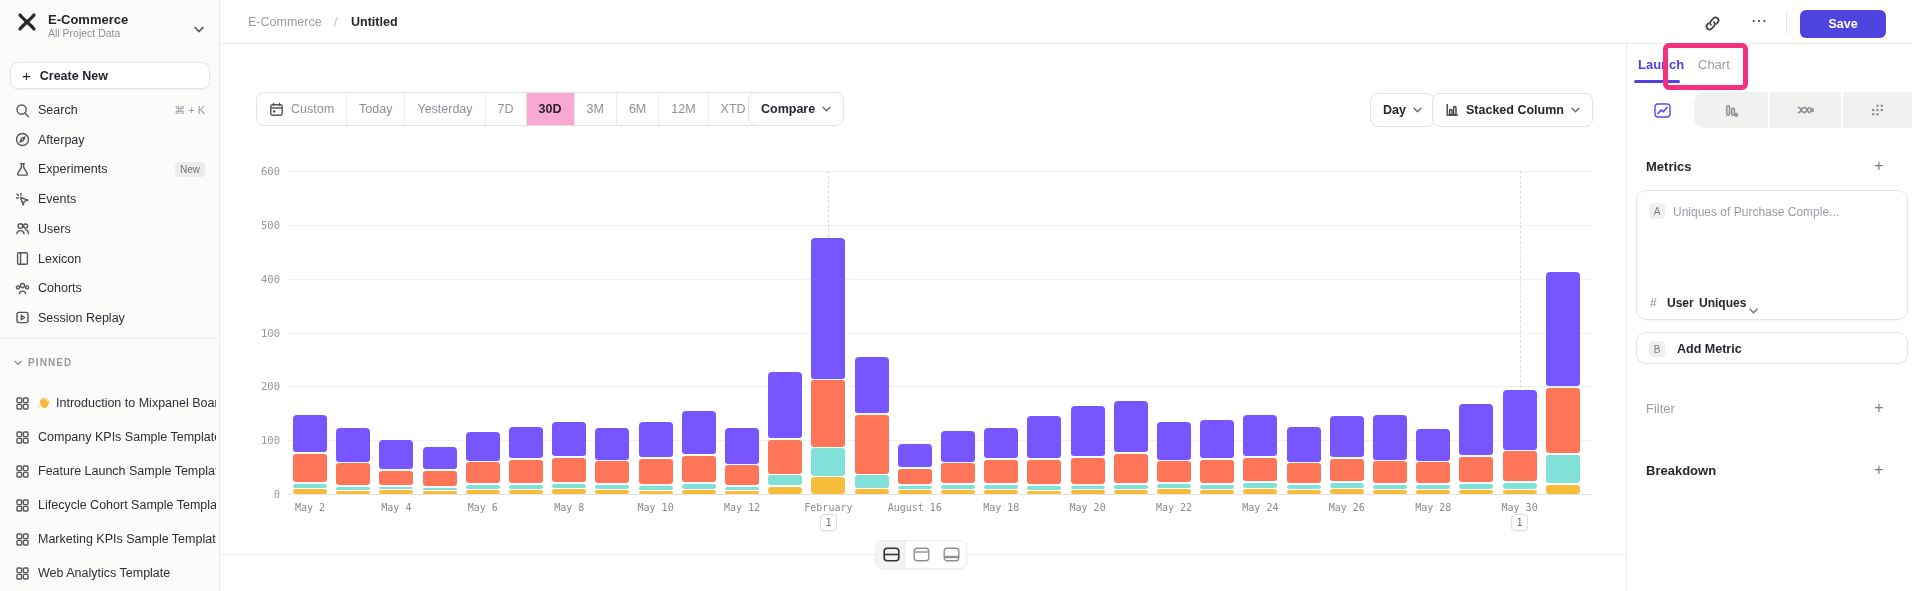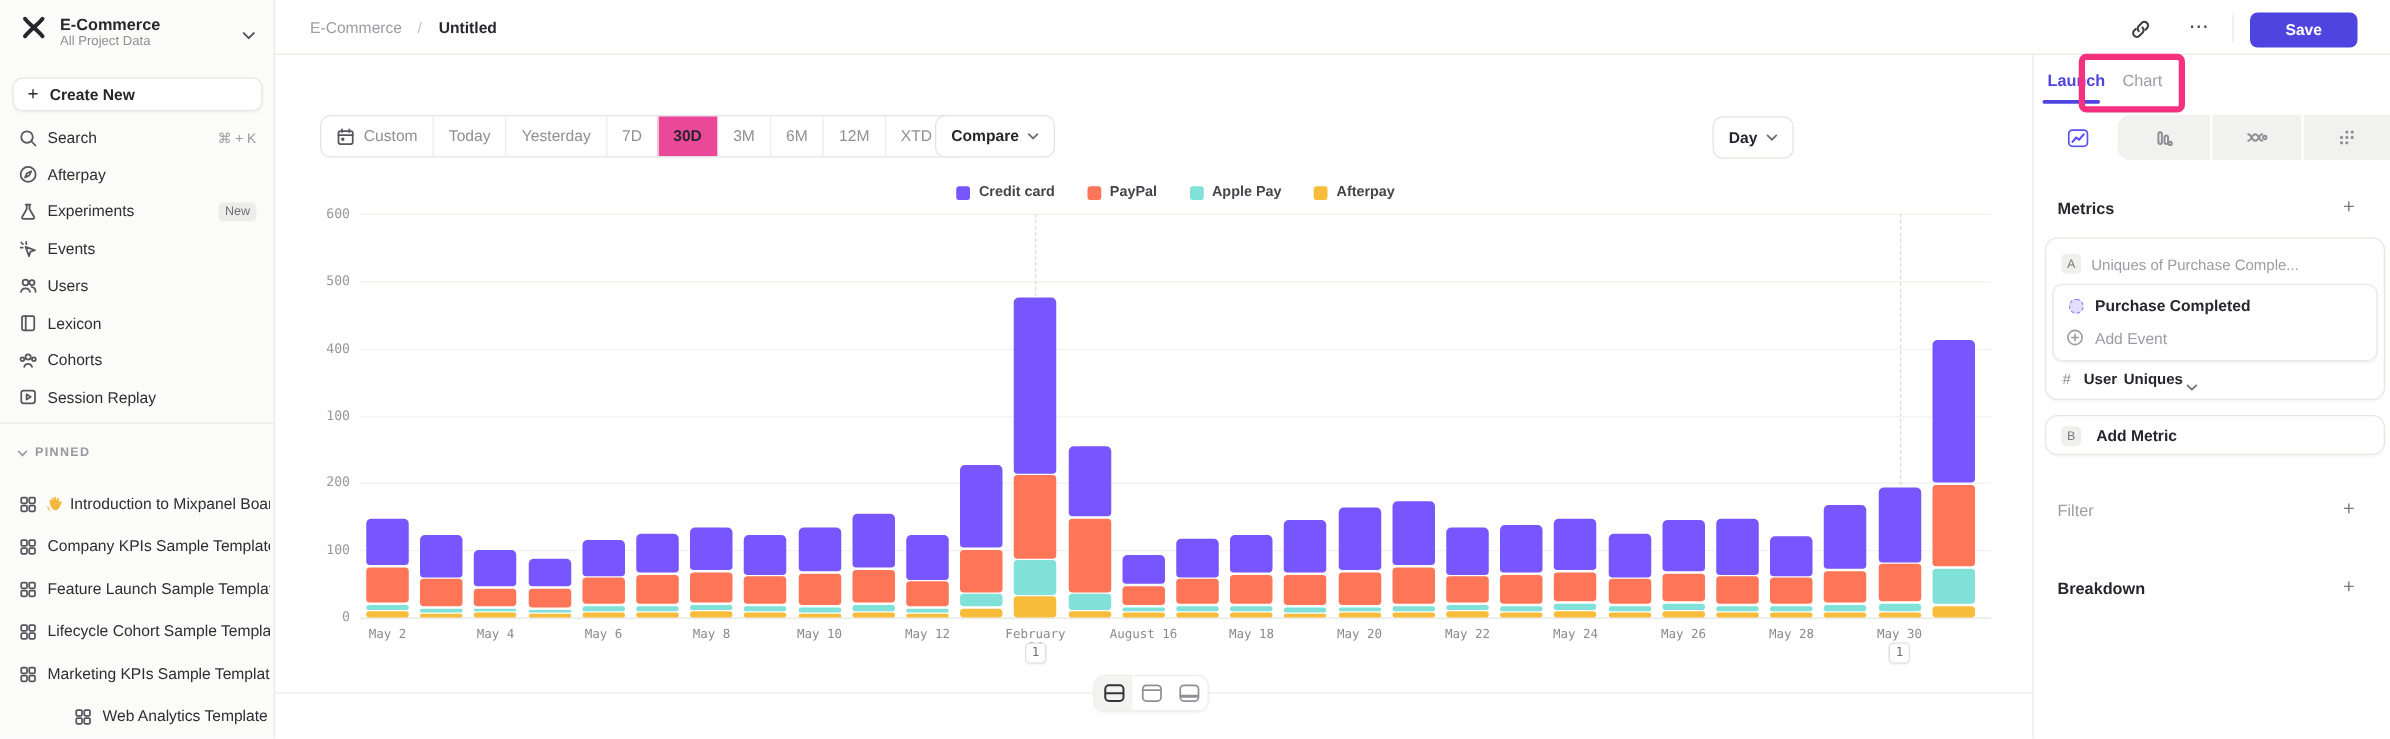--- a/index.html
+++ b/index.html
@@ -31,21 +31,21 @@
   
   .topbar-border{position:absolute;left:220px;top:43px;width:1692px;height:1px;background:#E9E9E7}
   .crumb{position:absolute;top:15px;font-size:12.5px;white-space:nowrap}
   .save-btn{position:absolute;left:1800px;top:10px;width:86px;height:28px;background:#4F44E0;border-radius:6px;color:#fff;font-size:12.5px;font-weight:600;display:flex;align-items:center;justify-content:center;cursor:pointer}
   .hdr-divider{position:absolute;left:1786px;top:12px;width:1px;height:22px;background:#E6E6E4}
 
   
   .range-group{position:absolute;left:256px;top:92px;height:34px;display:flex;background:#fff;border:1px solid #E3E3E1;border-radius:8px;overflow:hidden}
   .range-cell{display:flex;align-items:center;gap:7px;padding:0 12px;font-size:12.5px;color:#8F8F96;border-left:1px solid #ECECEA;cursor:pointer;white-space:nowrap}
   .range-cell:first-child{border-left:none}
-  .range-cell.active{background:#ec4899;color:#26262C;font-weight:700}
+  .range-cell.active{background:#f9a8d4;color:#26262C;font-weight:700}
   .tool-btn{position:absolute;height:34px;background:#fff;border:1px solid #E3E3E1;border-radius:8px;display:flex;align-items:center;gap:7px;padding:0 12px;font-size:12.5px;font-weight:600;color:#26262C;cursor:pointer;white-space:nowrap}
 
   
   .legend{position:absolute;left:288px;top:146px;width:1305px;height:16px;display:flex;justify-content:center;gap:26px;align-items:center}
   .leg-item{display:flex;align-items:center;gap:7px}
   .leg-sw{width:11px;height:11px;border-radius:2.5px}
   .leg-lb{font-size:11.5px;color:#45454C;font-weight:600}
   #plot{position:absolute;left:288px;top:171px;width:1305px;height:323px}
   .gridline{position:absolute;left:0;width:1305px;height:1px;background:#F1F1EF}
   .gridline.zero{background:#E4E4E2}
@@ -235,21 +235,21 @@
         </div>
         <div class="pin-item" style="top: 523.6px;">
           <span class="ic"><svg width="15" height="15" viewBox="0 0 15 15" fill="none" stroke="#55555C" stroke-width="1.4" stroke-linecap="round" stroke-linejoin="round">
               <rect x="2" y="2" width="4.6" height="4.6" rx="1"></rect>
               <rect x="8.4" y="2" width="4.6" height="4.6" rx="1"></rect>
               <rect x="2" y="8.4" width="4.6" height="4.6" rx="1"></rect>
               <rect x="8.4" y="8.4" width="4.6" height="4.6" rx="1"></rect>
             </svg></span>
           <span class="lb ">Marketing KPIs Sample Template</span>
         </div>
-        <div class="pin-item" style="top: 557.5px; margin-left: 44px;">
+        <div class="pin-item" style="top: 557.5px;">
           <span class="ic"><svg width="15" height="15" viewBox="0 0 15 15" fill="none" stroke="#55555C" stroke-width="1.4" stroke-linecap="round" stroke-linejoin="round">
               <rect x="2" y="2" width="4.6" height="4.6" rx="1"></rect>
               <rect x="8.4" y="2" width="4.6" height="4.6" rx="1"></rect>
               <rect x="2" y="8.4" width="4.6" height="4.6" rx="1"></rect>
               <rect x="8.4" y="8.4" width="4.6" height="4.6" rx="1"></rect>
             </svg></span>
           <span class="lb ">Web Analytics Template</span>
         </div>
       </div>
   </div>
@@ -315,39 +315,32 @@
     <svg width="9" height="6" viewBox="0 0 9 6" fill="none" stroke="#6F6F76" stroke-width="1.5" stroke-linecap="round">
         <path d="M1 1.3 L4.5 4.7 L8 1.3"></path>
       </svg>
   </div>
   <div class="tool-btn" style="left:1370px;top:93px">
     <span>Day</span>
     <svg width="9" height="6" viewBox="0 0 9 6" fill="none" stroke="#6F6F76" stroke-width="1.5" stroke-linecap="round">
         <path d="M1 1.3 L4.5 4.7 L8 1.3"></path>
       </svg>
   </div>
-
-  <div id="legend" class="legend">
-      <div class="leg-item">
-        <span class="leg-sw" style="background:#7856FF"></span>
-        <span class="leg-lb">Credit card</span>
-      </div>
-      <div class="leg-item">
-        <span class="leg-sw" style="background:#FF7557"></span>
-        <span class="leg-lb">PayPal</span>
-      </div>
-      <div class="leg-item">
-        <span class="leg-sw" style="background:#80E1D9"></span>
-        <span class="leg-lb">Apple Pay</span>
-      </div>
-      <div class="leg-item">
-        <span class="leg-sw" style="background:#F8BC3B"></span>
-        <span class="leg-lb">Afterpay</span>
-      </div>
-    </div>
+  <div class="tool-btn" style="left:1432px;top:93px">
+    <svg width="14" height="14" viewBox="0 0 14 14" fill="none" stroke="#3F3F46" stroke-width="1.4" stroke-linecap="round">
+      <path d="M2.2 1.5 V12 H12.5"></path>
+      <rect x="4.6" y="6.5" width="2.4" height="5.5" rx="1.1"></rect>
+      <rect x="8.6" y="3.5" width="2.4" height="8.5" rx="1.1"></rect>
+    </svg>
+    <span>Stacked Column</span>
+    <svg width="9" height="6" viewBox="0 0 9 6" fill="none" stroke="#6F6F76" stroke-width="1.5" stroke-linecap="round">
+        <path d="M1 1.3 L4.5 4.7 L8 1.3"></path>
+      </svg>
+  </div>
+
   <div id="ylabels">
       <div class="ytick" style="left: 230px; top: 488px;">0</div>
       <div class="ytick" style="left: 230px; top: 434.167px;">100</div>
       <div class="ytick" style="left: 230px; top: 380.333px;">200</div>
       <div class="ytick" style="left: 230px; top: 326.5px;">100</div>
       <div class="ytick" style="left: 230px; top: 272.667px;">400</div>
       <div class="ytick" style="left: 230px; top: 218.833px;">500</div>
       <div class="ytick" style="left: 230px; top: 165px;">600</div>
     </div>
   <div id="plot">
@@ -564,31 +557,20 @@
         </svg>
     </div>
   </div>
 
   <div class="sec-title" style="left:1646px;top:159px">Metrics</div>
   <div class="sec-plus" style="top:157px">+</div>
 
   <div class="card" style="top:190px;height:130px">
     <span class="mini-badge abs" style="left:12px;top:12px">A</span>
     <span class="abs grey-txt" style="left:36px;top:14px;font-size:12px">Uniques of Purchase Comple...</span>
-    <div class="inner-card">
-      <span class="evt-circle"></span>
-      <span class="abs dark-txt" style="left:33px;top:10px;font-size:12.5px;font-weight:600">Purchase Completed</span>
-      <span class="abs" style="left:10px;top:35px">
-        <svg width="14" height="14" viewBox="0 0 14 14" fill="none" stroke="#9C9CA4" stroke-width="1.3" stroke-linecap="round">
-            <circle cx="7" cy="7" r="5.7"></circle>
-            <path d="M7 4.4 V9.6 M4.4 7 H9.6"></path>
-          </svg>
-      </span>
-      <span class="abs grey-txt" style="left:33px;top:36px;font-size:12.5px">Add Event</span>
-    </div>
     <span class="abs" style="left:13px;top:105px;font-size:12px;color:#8F8F96">#</span>
     <span class="abs dark-txt" style="left:30px;top:105px;font-size:12px;font-weight:600">User</span>
     <span class="abs dark-txt" style="left:62px;top:105px;font-size:12px;font-weight:600">Uniques</span>
     <span class="abs" style="left:112px;top:109px">
       <svg width="9" height="6" viewBox="0 0 9 6" fill="none" stroke="#6F6F76" stroke-width="1.4" stroke-linecap="round">
           <path d="M1 1.3 L4.5 4.7 L8 1.3"></path>
         </svg>
     </span>
   </div>
 

